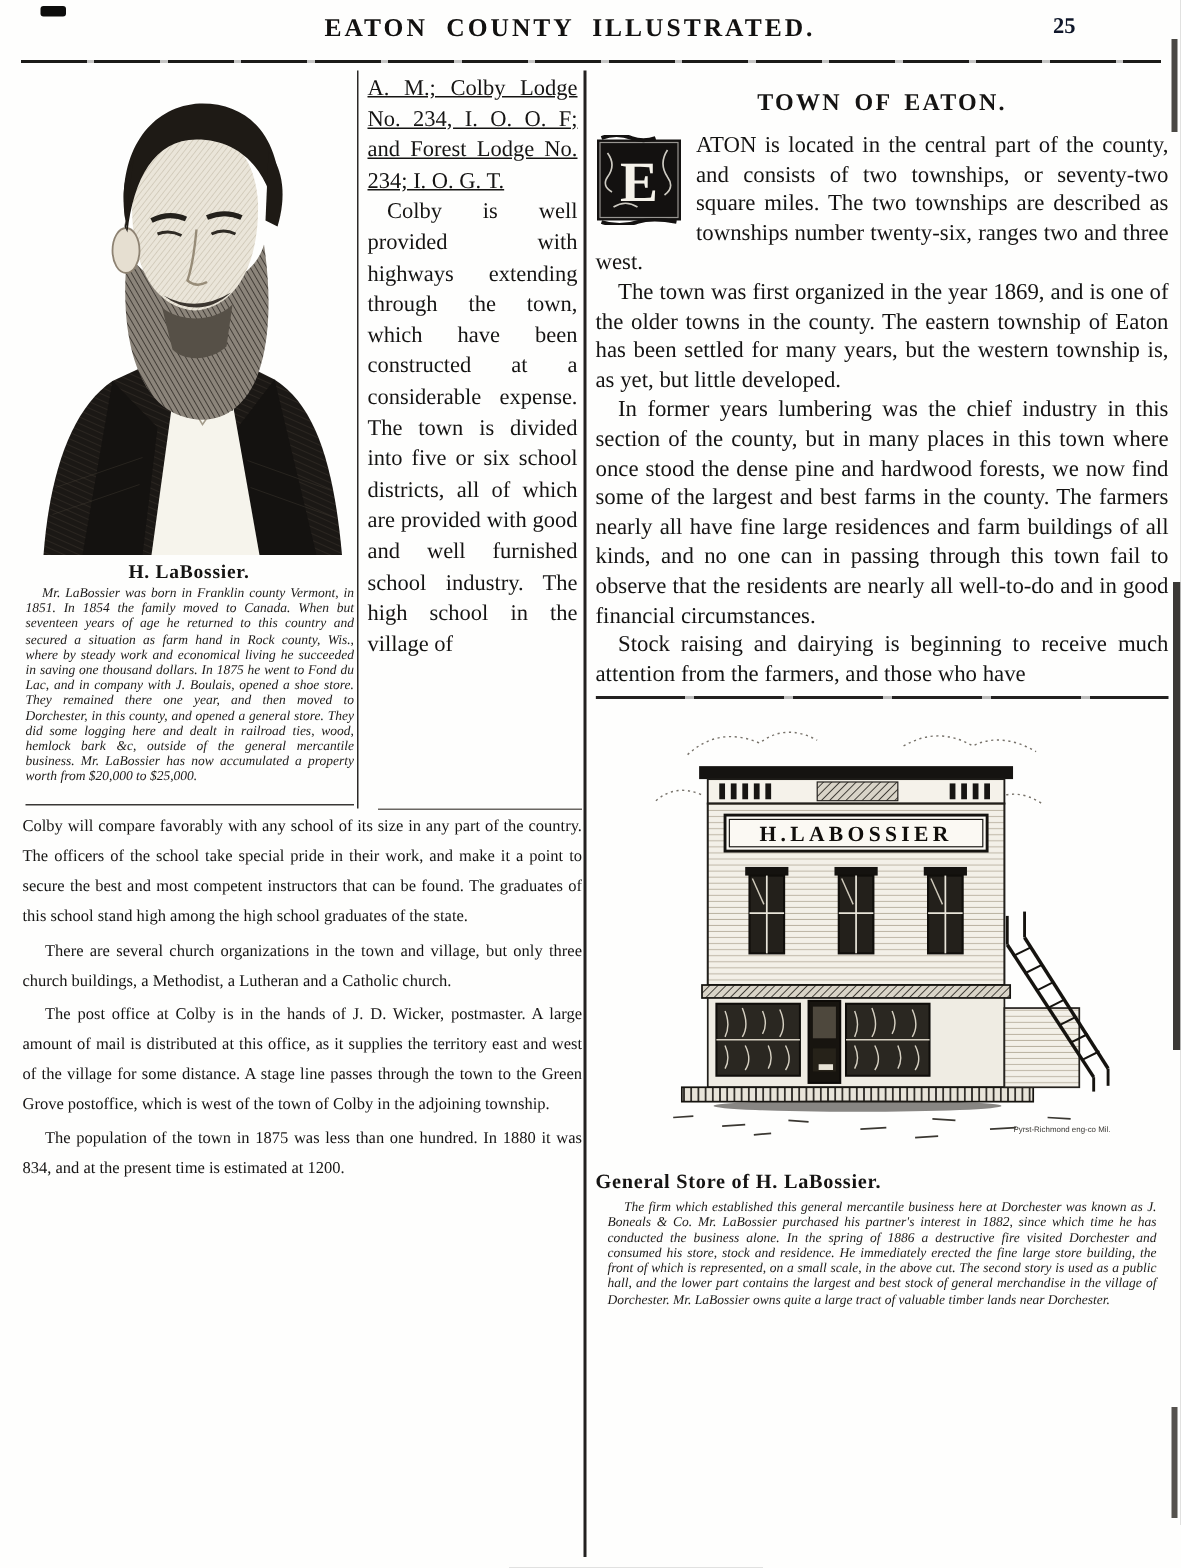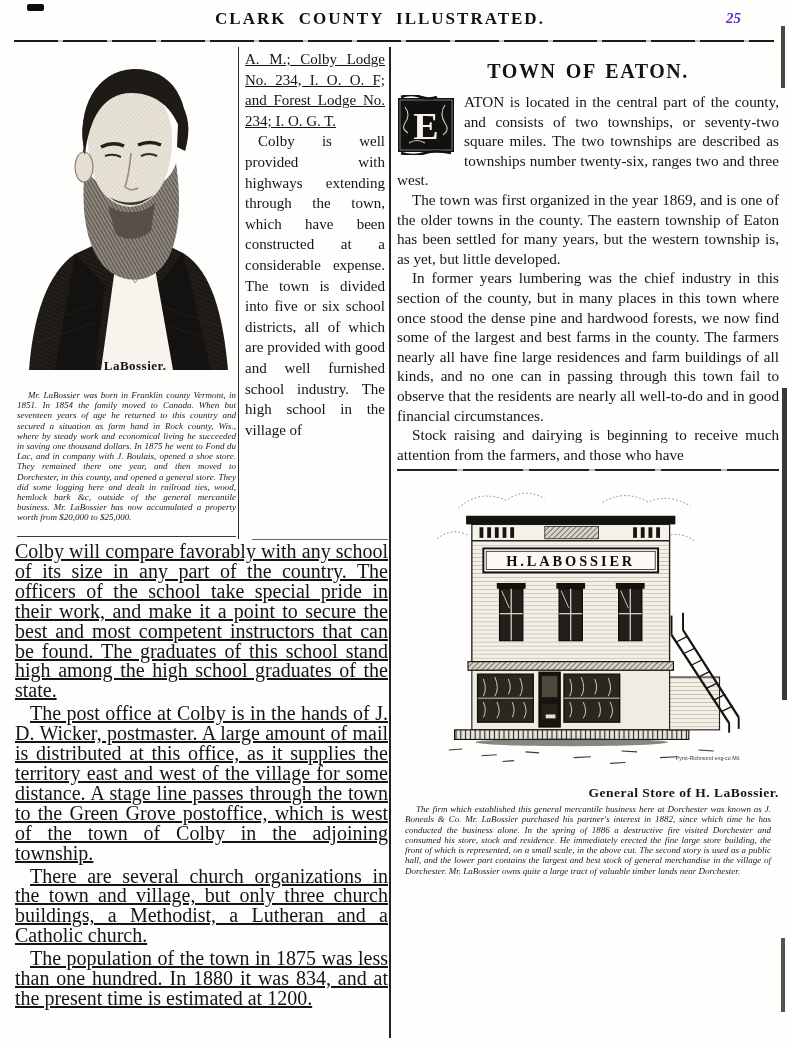--- a/index.html
+++ b/index.html
@@ -1,79 +1,79 @@
 <!DOCTYPE html>
 <html><head>
 <meta charset="utf-8">
 <style>
   html,body{margin:0;padding:0;}
   body{background:#8a8a8a;font-family:"Liberation Serif","DejaVu Serif",serif;}
   .page{position:relative;width:787px;height:1045px;background:#fefefd;overflow:hidden;color:#151413;}
   
   .masthead{position:absolute;top:9px;left:0;width:760px;text-align:center;
     font-weight:bold;font-size:17px;letter-spacing:2px;word-spacing:6px;color:#121110;}
-  .pageno{position:absolute;top:10px;left:726px;width:36px;font-weight:bold;font-size:15px;color:#6d28d9;font-style:italic;}
+  .pageno{position:absolute;top:10px;left:702px;width:36px;font-weight:bold;font-size:15px;color:#0f172a;}
   .header-rule{position:absolute;top:40px;left:14px;width:760px;height:2px;
     background:repeating-linear-gradient(90deg,#1c1b19 0 44px,rgba(28,27,25,.25) 44px 49px);}
   
   .vrule{position:absolute;background:#2b2927;}
   .vrule.mid{left:238px;top:47px;width:1px;height:492px;}
   .vrule.main{left:389px;top:47px;width:2px;height:991px;background:#232120;}
   
   .portrait{position:absolute;left:25px;top:55px;width:205px;height:315px;}
-  .portrait-caption{position:absolute;left:15px;top:358px;width:222px;text-align:center;
+  .portrait-caption{position:absolute;left:15px;top:373px;width:222px;text-align:center;
     font-weight:bold;font-size:13px;letter-spacing:.5px;}
   .smalltext{font-size:9px;line-height:10.2px;text-align:justify;color:#1c1a18;
     font-family:"Liberation Serif",serif;font-style:italic;}
   .portrait-bio{position:absolute;left:17px;top:390px;width:219px;text-indent:11px;}
   .bio-rule{position:absolute;left:17px;top:536px;width:219px;height:1px;background:#3a3836;}
   .mid-bottom-rule{position:absolute;left:252px;top:539px;width:136px;height:1px;background:#6a6763;}
   
   .col-mid{position:absolute;left:245px;top:49px;width:140px;
     font-size:15px;line-height:20.6px;text-align:justify;}
   .col-mid p{margin:0;}
   .col-mid p.cont{text-indent:0;text-decoration:underline;}
   .col-mid p.ind{text-indent:13px;}
   
   .left-lower{position:absolute;left:15px;top:542px;width:373px;
-    font-size:20px;line-height:19.9px;text-align:justify;text-decoration:underline;}
+    font-size:11px;line-height:19.9px;text-align:justify;}
   .left-lower p{margin:0 0 3px 0;}
   .left-lower p.cont{text-indent:0;}
   .left-lower p.ind{text-indent:15px;}
   
   .col-right{position:absolute;left:397px;top:47px;width:382px;}
   .eaton-heading{margin:13px 0 0 0;text-align:center;font-weight:bold;
-    font-size:20px;letter-spacing:1.5px;word-spacing:3px;}
+    font-size:16px;letter-spacing:1.5px;word-spacing:3px;}
   .col-right p{margin:0;font-size:15.2px;line-height:19.6px;text-align:justify;}
   .col-right p.ind{text-indent:15px;}
   .lead{margin-top:9px !important;}
   .dropcap{float:left;width:58px;height:60px;margin:3px 9px 2px 0;}
   .section-rule{margin-top:5px;width:100%;height:2px;
     background:repeating-linear-gradient(90deg,#232120 0 60px,rgba(35,33,32,.3) 60px 66px);}
   .store{display:block;margin:6px auto 0 auto;width:336px;height:306px;}
-  .store-caption{margin-top:2px;text-align:right;font-weight:bold;font-size:13.5px;letter-spacing:.5px;}
+  .store-caption{margin-top:2px;text-align:left;font-weight:bold;font-size:13.5px;letter-spacing:.5px;}
   .store-desc{margin:3px auto 0 auto;width:366px;text-indent:11px;}
   
   .artifact{position:absolute;}
   .blob-tl{left:27px;top:4px;width:17px;height:7px;background:#0d0d0c;border-radius:2px;}
   .edge1{left:781px;top:26px;width:4px;height:62px;background:#4a4844;}
   .edge2{left:782px;top:388px;width:5px;height:312px;background:#3b3936;}
   .edge3{left:781px;top:938px;width:4px;height:74px;background:#55524e;}
 </style>
 </head>
 <body>
 
 <div class="page">
 
   <div class="artifact blob-tl"></div>
   <div class="artifact edge1"></div>
   <div class="artifact edge2"></div>
   <div class="artifact edge3"></div>
 
-  <div class="masthead">CLARK COUNTY ILLUSTRATED.</div>
+  <div class="masthead">EATON COUNTY ILLUSTRATED.</div>
   <div class="pageno">25</div>
   <div class="header-rule"></div>
 
   <div class="portrait">
     <svg width="205" height="315" viewBox="0 0 205 315" xmlns="http://www.w3.org/2000/svg">
       <defs>
         <pattern id="faceHatch" width="3" height="3" patternUnits="userSpaceOnUse" patternTransform="rotate(38)">
           <rect width="3" height="3" fill="#eae5d9"></rect>
           <line x1="0" y1="0" x2="0" y2="3" stroke="#c2b8a6" stroke-width="0.7"></line>
         </pattern>
@@ -134,22 +134,22 @@
   <div class="vrule mid"></div>
   <div class="vrule main"></div>
 
   <div class="col-mid">
     <p class="cont">A. M.; Colby Lodge No. 234, I. O. O. F; and Forest Lodge No. 234; I. O. G. T.</p>
     <p class="ind">Colby is well provided with highways extending through the town, which have been constructed at a considerable expense. The town is divided into five or six school districts, all of which are provided with good and well furnished school industry. The high school in the village of</p>
   </div>
 
   <div class="left-lower">
     <p class="cont">Colby will compare favorably with any school of its size in any part of the country.  The officers of the school take special pride in their work, and make it a point to secure the best and most competent instructors that can be found.  The graduates of this school stand high among the high school graduates of the state.</p>
+    <p class="ind">There are several church organizations in the town and village, but only three church buildings, a Methodist, a Lutheran and a Catholic church.</p>
     <p class="ind">The post office at Colby is in the hands of J. D. Wicker, postmaster.  A large amount of mail is distributed at this office, as it supplies the territory east and west of the village for some distance.  A stage line passes through the town to the Green Grove postoffice, which is west of the town of Colby in the adjoining township.</p>
-    <p class="ind">There are several church organizations in the town and village, but only three church buildings, a Methodist, a Lutheran and a Catholic church.</p>
     <p class="ind">The population of the town in 1875 was less than one hundred.  In 1880 it was 834, and at the present time is estimated at 1200.</p>
   </div>
 
   <div class="col-right">
     <h2 class="eaton-heading">TOWN OF EATON.</h2>
     <p class="lead">
       <span class="dropcap">
         <svg width="58" height="60" viewBox="0 0 58 60" xmlns="http://www.w3.org/2000/svg">
           <rect x="1" y="3" width="56" height="54" fill="#131110"></rect>
           <rect x="3" y="5" width="52" height="50" fill="none" stroke="#f2efe7" stroke-width="0.8" opacity="0.6"></rect>

